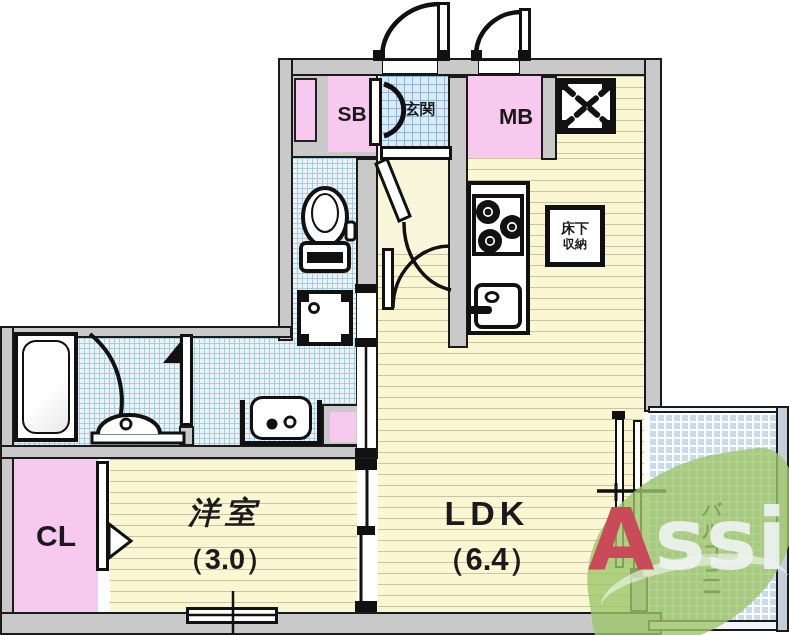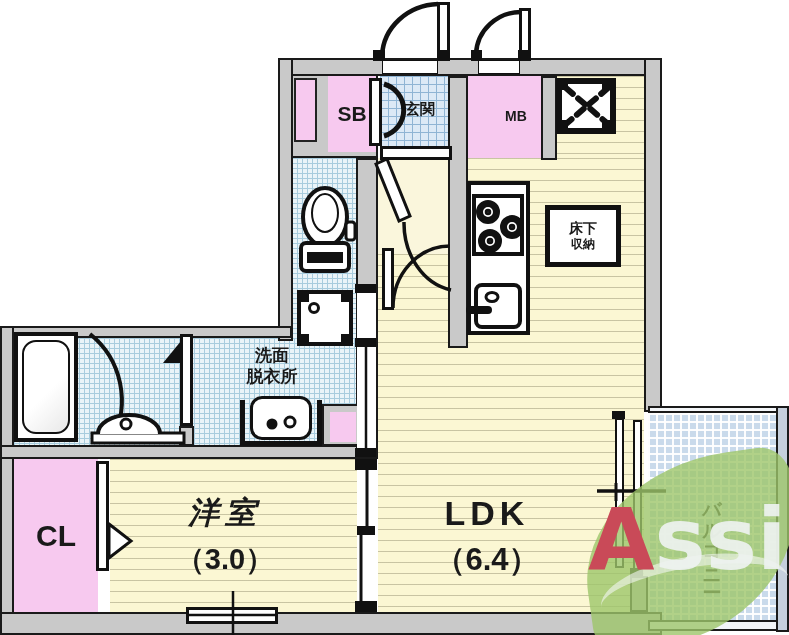--- a/index.html
+++ b/index.html
@@ -74,32 +74,32 @@
   <div class="abs floor-y z1" style="left:378px;top:254px;width:266px;height:358px;"></div>
   <div class="abs floor-plain z1" style="left:378px;top:158px;width:72px;height:96px;"></div>
   <div class="abs floor-y z1" style="left:110px;top:459px;width:250px;height:153px;"></div>
   <div class="abs grid-b z1" style="left:648px;top:413px;width:128px;height:207px;"></div>
 
   <div class="abs pink z3" style="left:294px;top:78px;width:23px;height:64px;border:2px solid #222;"></div>
   <div class="abs pink z3 flexc" style="left:328px;top:76px;width:48px;height:76px;">
     <span class="lbl" style="font-size:21px;">SB</span>
   </div>
   <div class="abs pink z3 flexc" style="left:468px;top:76px;width:73px;height:82px;">
-    <span class="lbl" style="font-size:14px;margin-left:23px;">MB</span>
+    <span class="lbl" style="font-size:22px;margin-left:23px;">MB</span>
   </div>
   <div class="abs pink z3 flexc" style="left:14px;top:459px;width:84px;height:153px;">
     <span class="lbl" style="font-size:30px;">CL</span>
   </div>
   <div class="abs pink z4" style="left:330px;top:412px;width:26px;height:30px;"></div>
 
   <div class="abs fix z4" style="left:467px;top:181px;width:63px;height:154px;"></div>
   <div class="abs fix z4" style="left:472px;top:194px;width:52px;height:62px;"></div>
   <div class="abs fix z4" style="left:474px;top:283px;width:48px;height:46px;border-radius:8px;"></div>
   <div class="abs z4" style="left:556px;top:78px;width:60px;height:56px;background:#fff;border:6px solid #111;"></div>
-  <div class="abs z4 flexc" style="left:545px;top:205px;width:76px;height:62px;background:#fff;border:5px solid #111;">
+  <div class="abs z4 flexc" style="left:545px;top:205px;width:60px;height:62px;background:#fff;border:5px solid #111;">
     <span class="lbl" style="font-size:14px;">床下</span>
     <span class="lbl" style="font-size:12px;">収納</span>
   </div>
   <div class="abs fix z4" style="left:297px;top:290px;width:56px;height:56px;"></div>
   <div class="abs fix z4" style="left:14px;top:332px;width:64px;height:110px;">
     <div class="abs" style="left:4px;top:4px;width:48px;height:94px;border:2px solid #111;border-radius:14px;background:linear-gradient(135deg,#fff 55%,#e8e8e8);"></div>
   </div>
   <div class="abs z4" style="left:240px;top:400px;width:82px;height:46px;border-left:5px solid #111;border-right:5px solid #111;border-bottom:5px solid #111;"></div>
   <div class="abs fix3 z4" style="left:250px;top:396px;width:62px;height:44px;border-radius:12px;"></div>
 
@@ -115,24 +115,20 @@
   <div class="abs fix3 z4" style="left:519px;top:8px;width:12px;height:48px;"></div>
   <div class="abs z3" style="left:357px;top:459px;width:20px;height:153px;background:#fff;"></div>
   <div class="abs z3" style="left:357px;top:286px;width:19px;height:170px;background:#fff;"></div>
   <div class="abs fix3 z4" style="left:186px;top:607px;width:92px;height:17px;"></div>
   <div class="abs z4" style="left:615px;top:418px;width:9px;height:150px;background:#fff;border:2px solid #111;"></div>
   <div class="abs z4" style="left:633px;top:420px;width:9px;height:150px;background:#fff;border:2px solid #111;"></div>
 
   <div class="abs z5 lbl" style="left:390px;top:100px;width:60px;font-size:15px;">
     <span>玄関</span>
   </div>
-  <div class="abs z5 lbl" style="left:224px;top:345px;width:96px;font-size:17px;">
-    <div>洗面</div>
-    <div>脱衣所</div>
-  </div>
   <div class="abs z5 lbl" style="left:100px;top:494px;width:250px;font-size:31px;">
     <div style="letter-spacing:6px;font-style:italic;">洋室</div>
     <div style="font-size:29px;margin-top:8px;">（3.0）</div>
   </div>
   <div class="abs z5 lbl" style="left:367px;top:492px;width:240px;font-size:34px;">
     <div style="letter-spacing:5px;">LDK</div>
     <div style="font-size:31px;margin-top:6px;">（6.4）</div>
   </div>
   <div class="abs z5 lbl" style="left:694px;top:455px;width:30px;height:160px;writing-mode:vertical-rl;font-size:19px;letter-spacing:2px;">
     <span>バルコニー</span>

